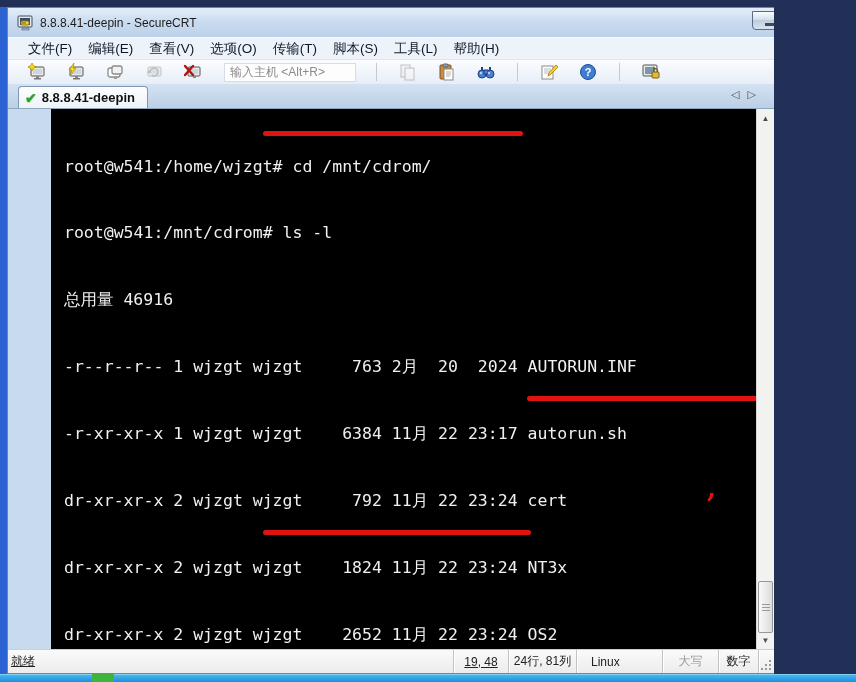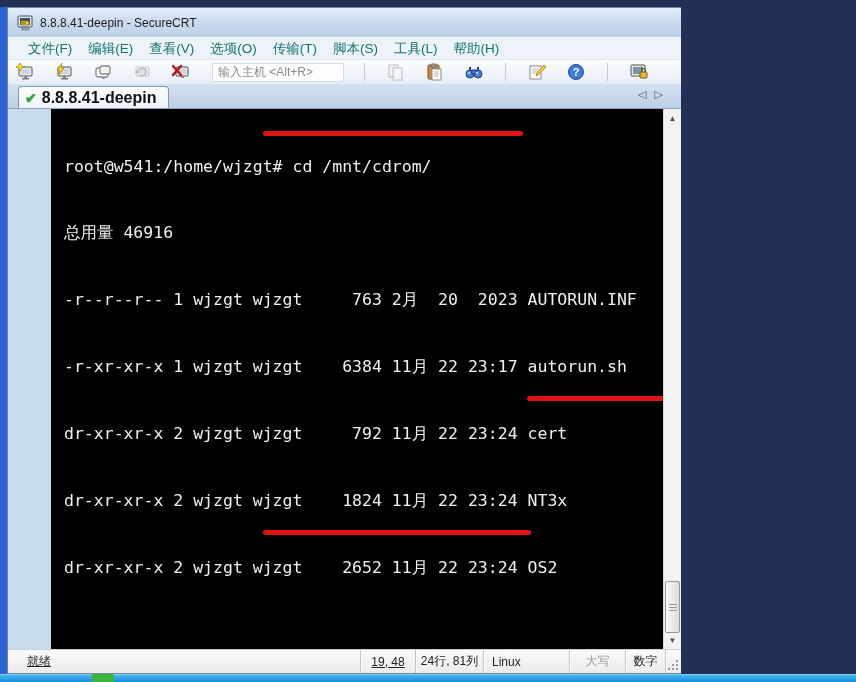--- a/index.html
+++ b/index.html
@@ -5,60 +5,60 @@
   * { margin:0; padding:0; box-sizing:border-box; }
   html,body { width:856px; height:682px; overflow:hidden; background:#223058;
               font-family:"Liberation Sans", sans-serif; }
   .desktop { position:relative; width:856px; height:682px; }
   .edge-left { position:absolute; left:0; top:7px; width:7px; height:667px; background:#2c63d4; }
   .edge-bottom { position:absolute; left:0; bottom:0; width:856px; height:8px;
                  background:linear-gradient(#49b5ee,#1790dd); border-top:1px solid #7fd2f4; }
   .taskbar-green { position:absolute; left:92px; bottom:0; width:22px; height:8px; background:#3db53d; }
 
   
-  .window { position:absolute; left:7px; top:7px; width:674px; height:667px;
+  .window { position:absolute; left:7px; top:7px; width:767px; height:667px;
             background:#c8daee; border:1px solid #6f87a5; border-right:none;
             display:flex; flex-direction:column; overflow:hidden;
             box-shadow:inset 0 0 0 1px #e8f1fa; }
 
   .titlebar { height:29px; display:flex; align-items:center; padding-left:9px; position:relative;
               background:linear-gradient(#e3eefa,#c9dbef 50%,#bcd1e9); flex:none; }
   .app-icon { width:17px; height:16px; margin-right:6px; flex:none; }
   .title-text { font-size:12px; color:#1c1c1c; }
   .win-btns { position:absolute; top:3px; left:744px; display:flex; gap:2px; }
   .wbtn { width:36px; height:19px; border:1px solid #5a6b84; border-radius:0 0 4px 4px;
           background:linear-gradient(#fbfdfe,#d4dfec 45%,#bccbdd 46%,#d8e3ef);
           display:flex; align-items:center; justify-content:center; }
   .wbtn.close { width:46px; background:linear-gradient(#eba597,#d4604a 45%,#b83a22 46%,#d96a4e); border-color:#7c2014; }
   .glyph-min { width:10px; height:3px; background:#3a4a60; margin-top:7px; }
   .glyph-max { width:10px; height:8px; border:2px solid #3a4a60; background:transparent; }
   .glyph-close { color:#fff; font-size:12px; font-weight:bold; text-shadow:0 1px 1px #7a1d10; }
 
   .menubar { height:22px; background:#eef3fa; border-top:1px solid #f6fafd; display:flex;
              align-items:center; padding-left:12px; flex:none; }
-  .menu-item { font-size:13.5px; color:#0f766e; padding:2px 8px; }
+  .menu-item { font-size:13.5px; color:#0f172a; padding:2px 8px; }
 
   .toolbar { height:25px; background:linear-gradient(#fbfcfe,#e7eef7); border-top:1px solid #dde6f0;
-             display:flex; align-items:center; padding-left:6px; gap:17px; flex:none; }
+             display:flex; align-items:center; padding-left:18px; gap:17px; flex:none; }
   .tbtn { width:22px; height:21px; display:flex; align-items:center; justify-content:center; }
   .tsep { width:1px; height:18px; background:#c2cad4; margin:0 3px; }
   .host-input { width:132px; height:19px; border:1px solid #d6dde6; background:#fdfdfe;
                 font-size:12px; color:#333; padding:0 5px; margin-left:3px;
                 font-family:"Liberation Sans", sans-serif; }
   .host-input::placeholder { color:#8b8b8b; }
 
   .tabbar { height:25px; background:linear-gradient(#d4e2f2,#bccfe6); display:flex;
             align-items:flex-end; padding-left:10px; position:relative; flex:none;
             border-bottom:1px solid #8fa6bf; }
   .tab { height:22px; background:linear-gradient(#fdfefe,#eef4fa); border:1px solid #7f98b5;
          border-bottom:none; border-radius:4px 4px 0 0; display:flex; align-items:center;
          padding:0 12px 0 6px; gap:5px; }
   .tab-check { color:#2fa32f; font-size:14px; font-weight:bold; line-height:1;
                text-shadow:0 1px 0 #b9e3b9; }
-  .tab-label { font-size:16px; font-weight:bold; color:#111; }
+  .tab-label { font-size:13px; font-weight:bold; color:#111; }
   .tab-arrows { position:absolute; right:18px; top:5px; display:flex; gap:8px; }
   .tab-arrow { font-size:11px; color:#4a4a4a; line-height:1; }
 
   .termwrap { flex:1; display:flex; padding:0 0 0 3px; background:#c8daee; min-height:0; }
   .terminal { flex:1; background:#000; position:relative; overflow:hidden;margin-left:40px; }
   .term-lines { position:absolute; left:13px; top:2px; white-space:pre;
                 font-family:"DejaVu Sans Mono", monospace; font-size:16.5px;
                 line-height:22.3px; color:#f0f0f0; }
   .annot { position:absolute; background:#e01212; border-radius:3px; height:5px; }
   .annot-comma { position:absolute; color:#e01212; font-weight:bold; font-size:26px;
@@ -70,25 +70,25 @@
   .sb-up { top:2px; } .sb-down { bottom:2px; }
   .sb-thumb { position:absolute; left:1px; bottom:16px; width:15px; height:52px;
               border:1px solid #979797; border-radius:2px;
               background:linear-gradient(to right,#fafafa,#dcdcdc); }
   .sb-grip { position:absolute; left:3px; top:22px; width:8px; }
   .sb-grip div { height:1px; background:#9a9a9a; margin-bottom:2px; }
 
   .statusbar { height:24px; background:linear-gradient(#fafafa,#ececec); border-top:1px solid #cfcfcf;
                display:flex; align-items:stretch; font-size:12px; color:#222; flex:none; }
   .seg { display:flex; align-items:center; border-left:1px solid #c3c3c3; box-shadow:inset 1px 0 0 #fff; }
-  .seg-msg { flex:1; border-left:none; box-shadow:none; padding-left:19px;text-decoration:underline; }
+  .seg-msg { flex:1; border-left:none; box-shadow:none; padding-left:3px;text-decoration:underline; }
   .seg-cipher { width:112px; padding-left:7px; }
   .seg-pos { width:55px; justify-content:center;text-decoration:underline; }
   .seg-size { width:68px; justify-content:center; }
-  .seg-emu { width:86px; padding-left:8px; }
+  .seg-emu { width:86px; padding-left:14px; }
   .seg-caps { width:56px; justify-content:center; color:#9b9b9b; }
   .seg-num { width:40px; justify-content:center; }
   .seg-grip { width:16px; border-left:1px solid #c3c3c3; position:relative; }
 </style>
 </head>
 <body>
 
 <div class="desktop">
   <div class="edge-left"></div>
 
@@ -229,22 +229,23 @@
       <div class="tab-arrows">
         <span class="tab-arrow">◁</span>
         <span class="tab-arrow">▷</span>
       </div>
     </div>
 
     <div class="termwrap">
       <div class="terminal">
         <div class="term-lines">
           <div>root@w541:/home/wjzgt# cd /mnt/cdrom/</div>
+          <div>root@w541:/mnt/cdrom# ls -l</div>
           <div>总用量 46916</div>
-          <div>-r--r--r-- 1 wjzgt wjzgt     763 2月  20  2023 AUTORUN.INF</div>
+          <div>-r--r--r-- 1 wjzgt wjzgt     763 2月  20  2024 AUTORUN.INF</div>
           <div>-r-xr-xr-x 1 wjzgt wjzgt    6384 11月 22 23:17 autorun.sh</div>
           <div>dr-xr-xr-x 2 wjzgt wjzgt     792 11月 22 23:24 cert</div>
           <div>dr-xr-xr-x 2 wjzgt wjzgt    1824 11月 22 23:24 NT3x</div>
           <div>dr-xr-xr-x 2 wjzgt wjzgt    2652 11月 22 23:24 OS2</div>
           
           
           
           
           
           

